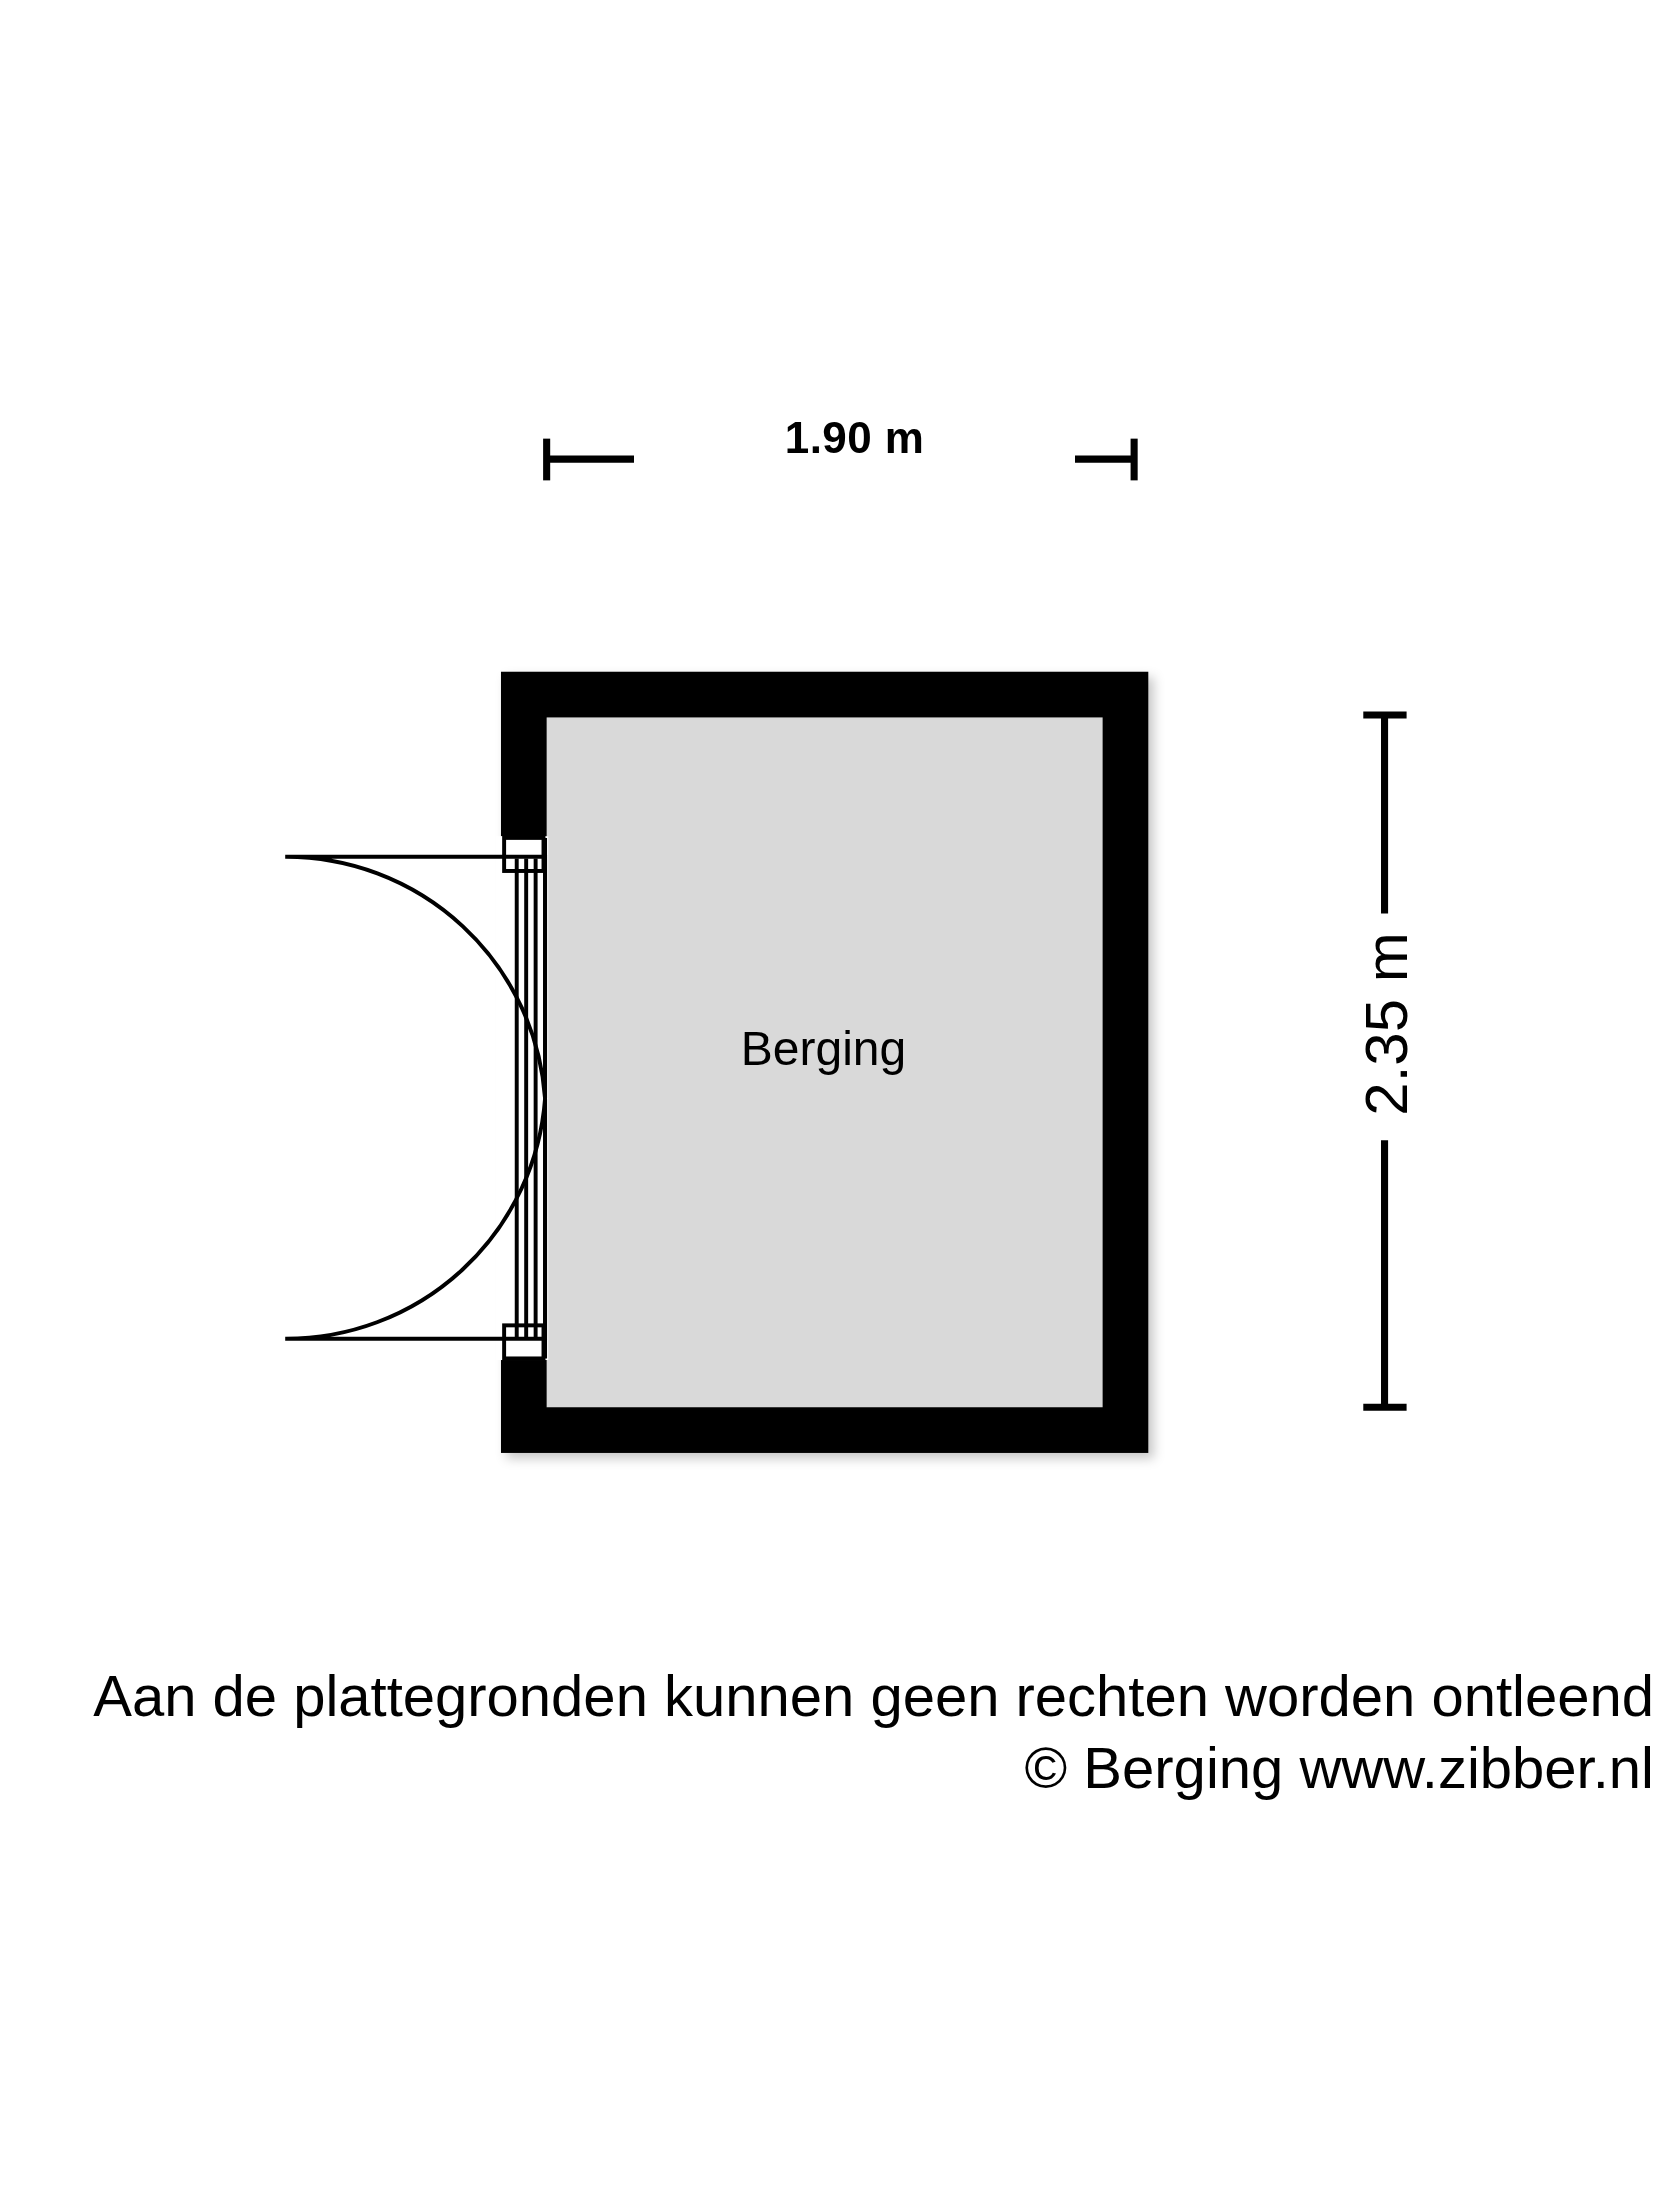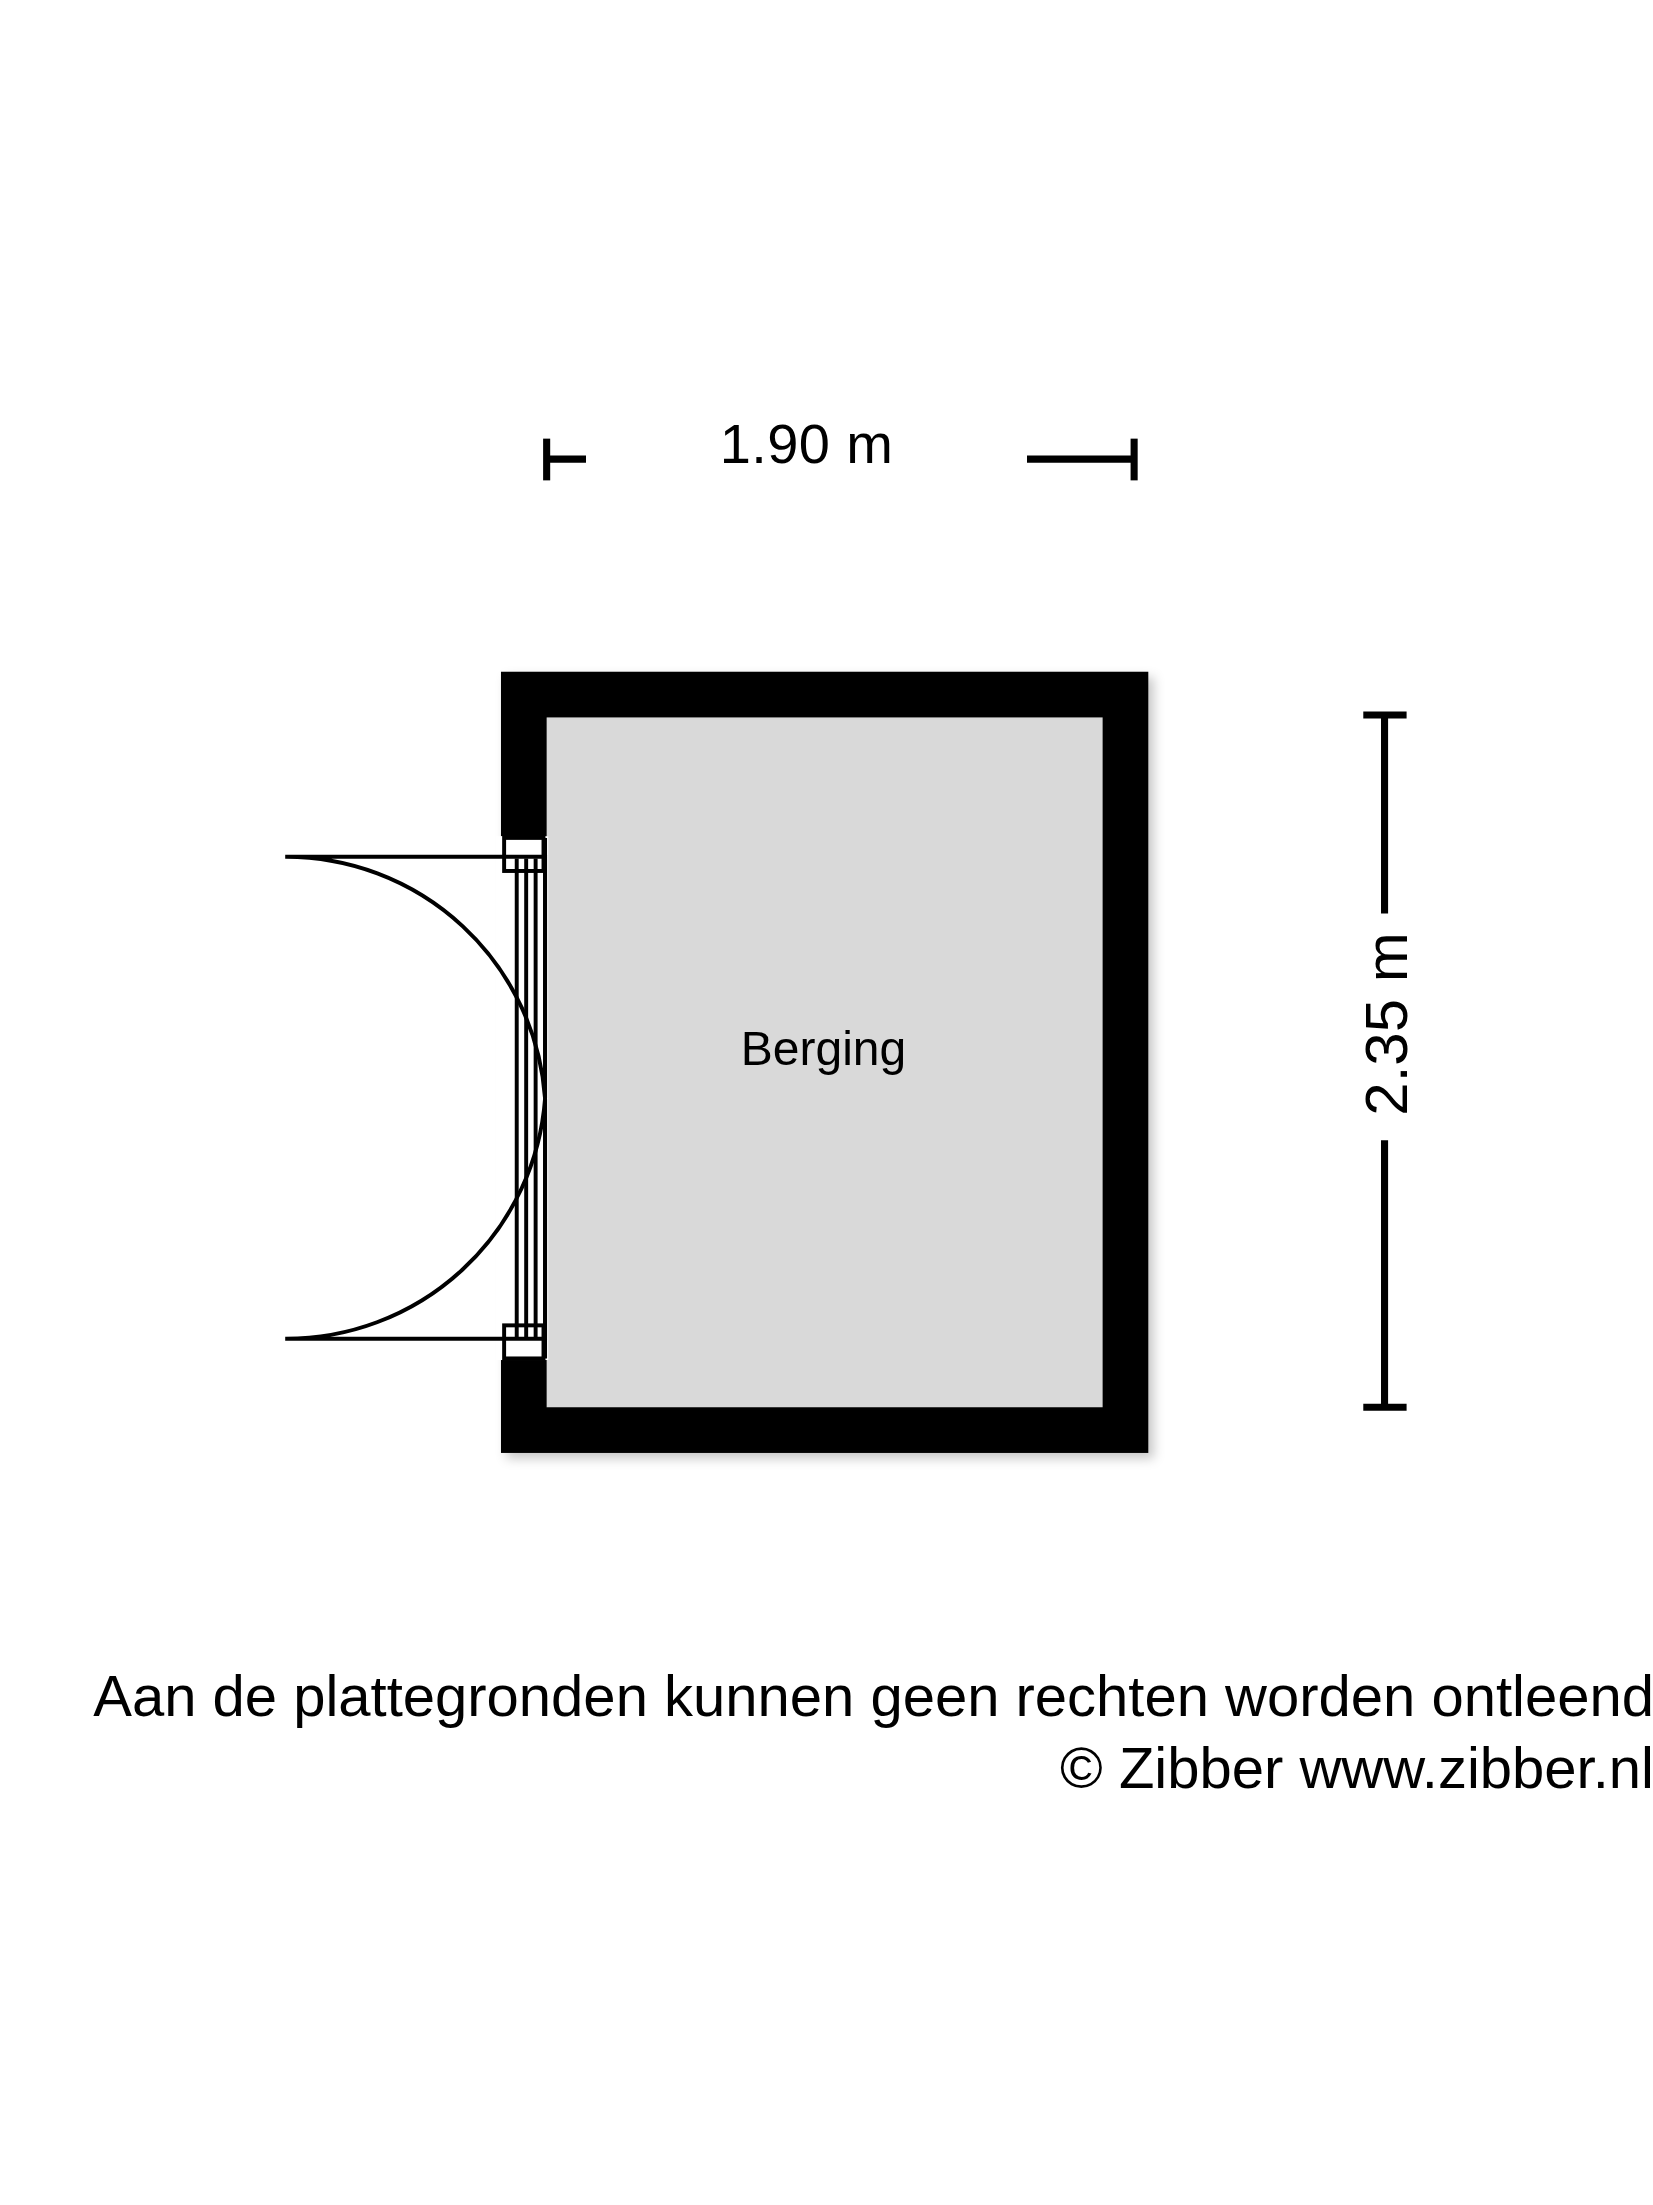--- a/index.html
+++ b/index.html
@@ -29,31 +29,32 @@
     left: 0;
     top: 0;
     width: 1654px;
     height: 2205px;
     display: block;
   }
 
   
   .dim-label-h {
     position: absolute;
-    left: 586px;
+    left: 634px;
     top: 413px;
     width: 441px;
     text-align: center;
-    font-size: 56px;
+    font-size: 44px;
     line-height: 1;
     letter-spacing: 0.4px;
     white-space: nowrap;
     background: #ffffff;
     padding: 3.2px 7.9px;
     box-sizing: border-box;
+    font-weight: bold;
   }
 
   .dim-label-v-wrap {
     position: absolute;
     left: 1339px;
     top: 890px;
     width: 95px;
     height: 268px;
   }
   .dim-label-v {
@@ -166,17 +167,17 @@
   <div class="dim-label-h">1.90 m</div>
 
   <div class="dim-label-v-wrap">
     <div class="dim-label-v">2.35 m</div>
   </div>
 
   <div class="room-label">Berging</div>
 
   <div class="footer">
     <div class="footer-line">Aan de plattegronden kunnen geen rechten worden ontleend</div>
-    <div class="footer-line">© Zibber www.zibber.nl</div>
+    <div class="footer-line">© Berging www.zibber.nl</div>
   </div>
 
 </div>
 
 
 </body></html>

